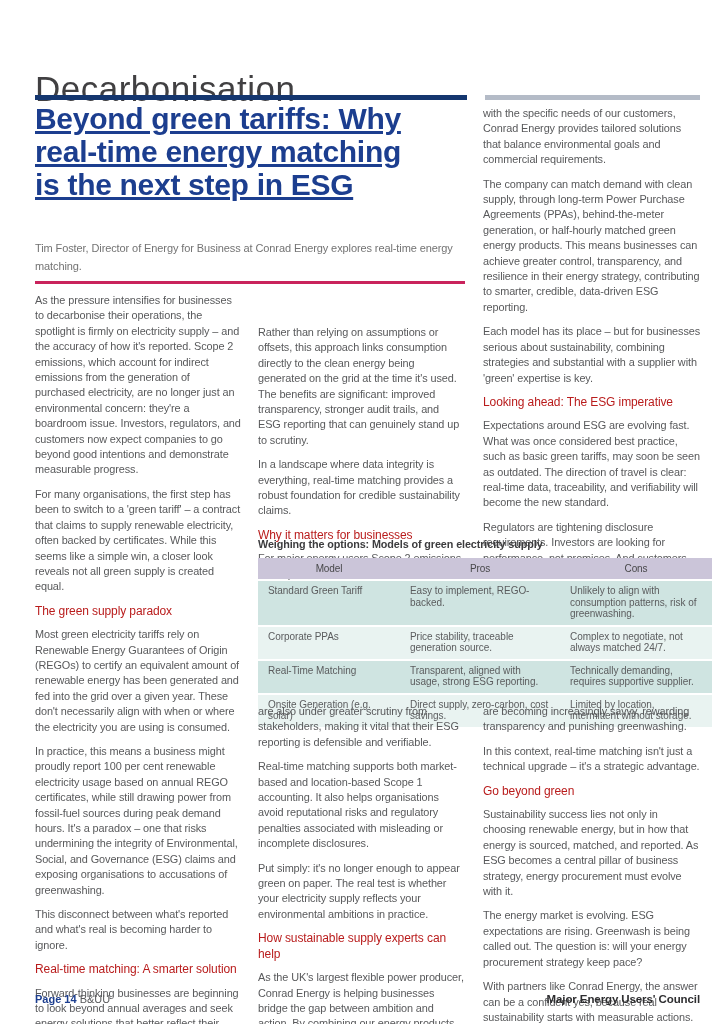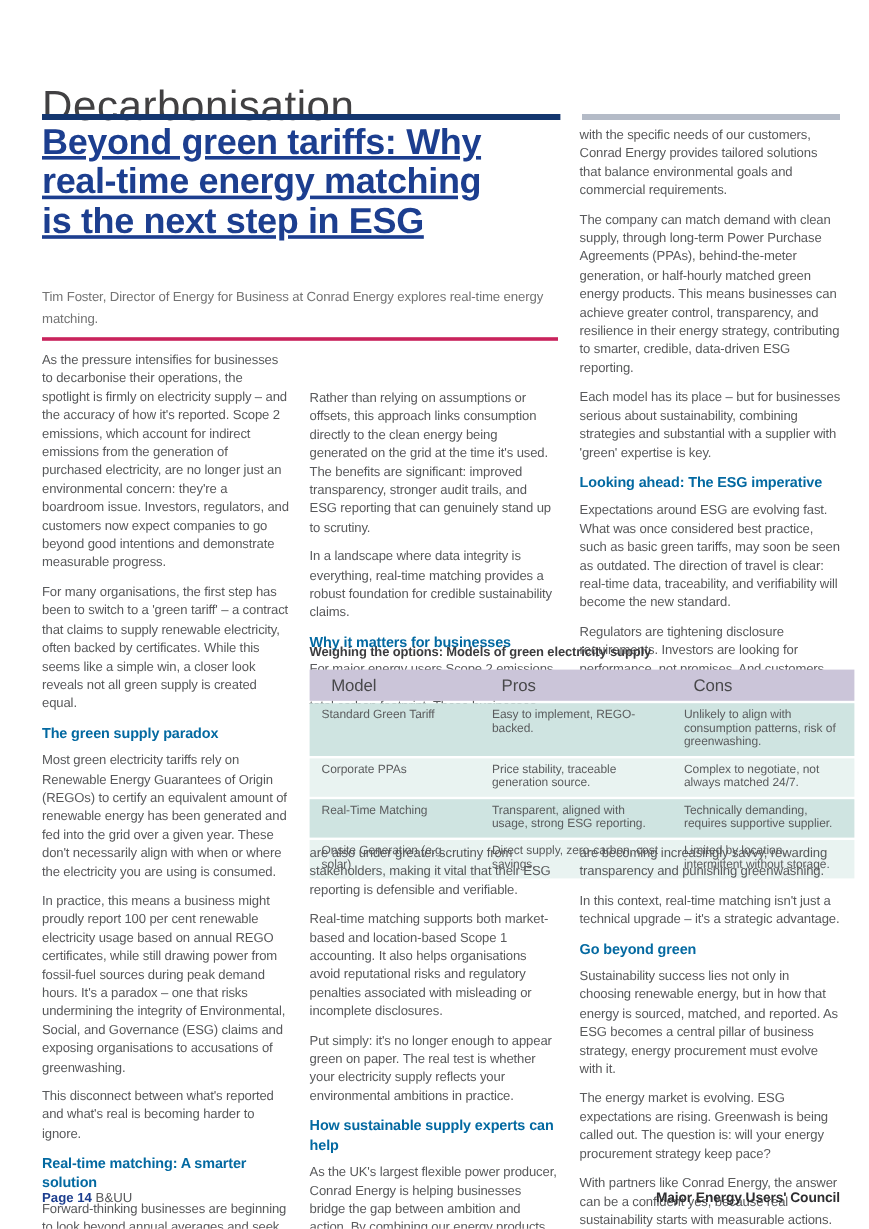--- a/index.html
+++ b/index.html
@@ -21,35 +21,35 @@
   }
   .standfirst{
     position:absolute;left:35px;top:239px;width:446px;
     font-size:11px;color:#737373;line-height:18px;letter-spacing:-.1px;
   }
   .rule-pink{position:absolute;left:35px;top:281px;width:430px;height:3px;background:#c9235c;}
 
   .col{position:absolute;font-size:10.9px;line-height:15.4px;color:#58595b;letter-spacing:-.1px;}
   .col p{margin:0 0 9px 0;}
   .col h3.subhead{
-    margin:3px 0 8px 0;font-size:12px;font-weight:700;color:#0369a1;letter-spacing:-.1px;
+    margin:3px 0 8px 0;font-size:12px;font-weight:400;color:#b91c1c;letter-spacing:-.1px;
   }
   #col1{left:35px;top:293px;width:206px;}
   #col2-upper{left:258px;top:293px;width:206px;margin-top:32px;}
   #col3-upper{left:483px;top:106px;width:218px;}
   #col2-lower{left:258px;top:704px;width:206px;}
   #col3-lower{left:483px;top:704px;width:218px;}
 
   .table-block{position:absolute;left:258px;top:538px;width:492px;}
   .table-title{font-size:10.8px;font-weight:700;color:#3c3c3e;margin:0 0 6px 0;letter-spacing:-.1px;}
   table.supply{border-collapse:separate;border-spacing:0 2px;width:454px;table-layout:fixed;}
   table.supply col.c1{width:142px;} table.supply col.c2{width:160px;} table.supply col.c3{width:152px;}
   table.supply th{
-    background:#cbc5d9;color:#48484a;font-weight:400;font-size:14px;
-    text-align:left;padding:5px 18px;letter-spacing:-.1px;
+    background:#cbc5d9;color:#48484a;font-weight:400;font-size:10px;
+    text-align:center;padding:5px 2px;letter-spacing:-.1px;
   }
   table.supply td{
     font-size:10px;line-height:11.5px;color:#5b5c5e;vertical-align:top;
     padding:4px 10px 5px 10px;letter-spacing:-.05px;
   }
   table.supply tr.odd td{background:#cfe4e1;}
   table.supply tr.even td{background:#e9f3f1;margin-left:46px;}
 
   .footer-left{position:absolute;left:35px;top:993px;font-size:11px;color:#58595b;}
   .footer-left .pg{color:#1c3e8f;font-weight:700;}

